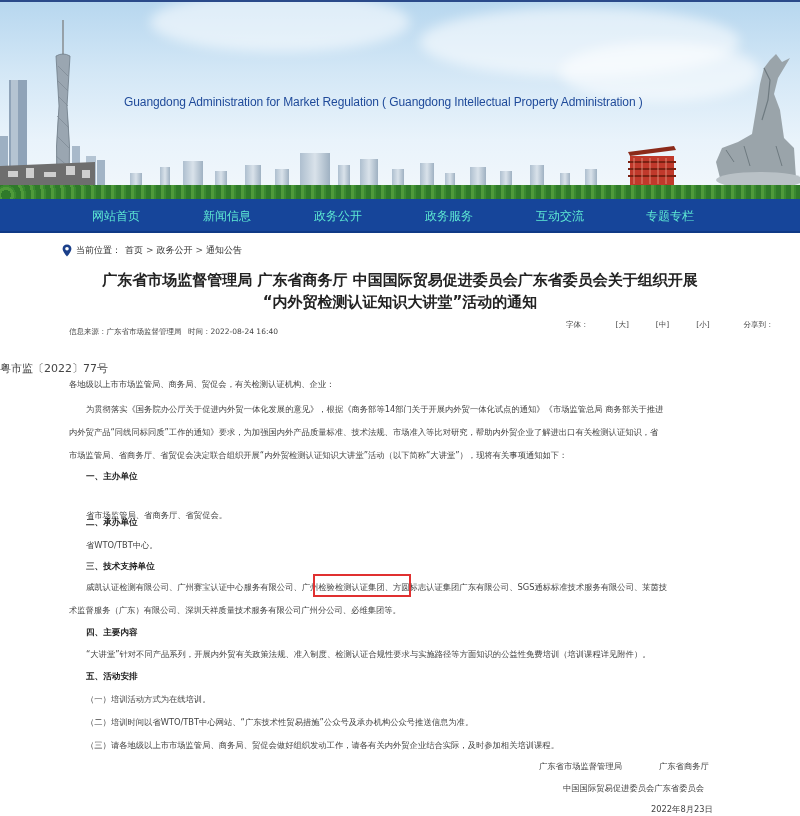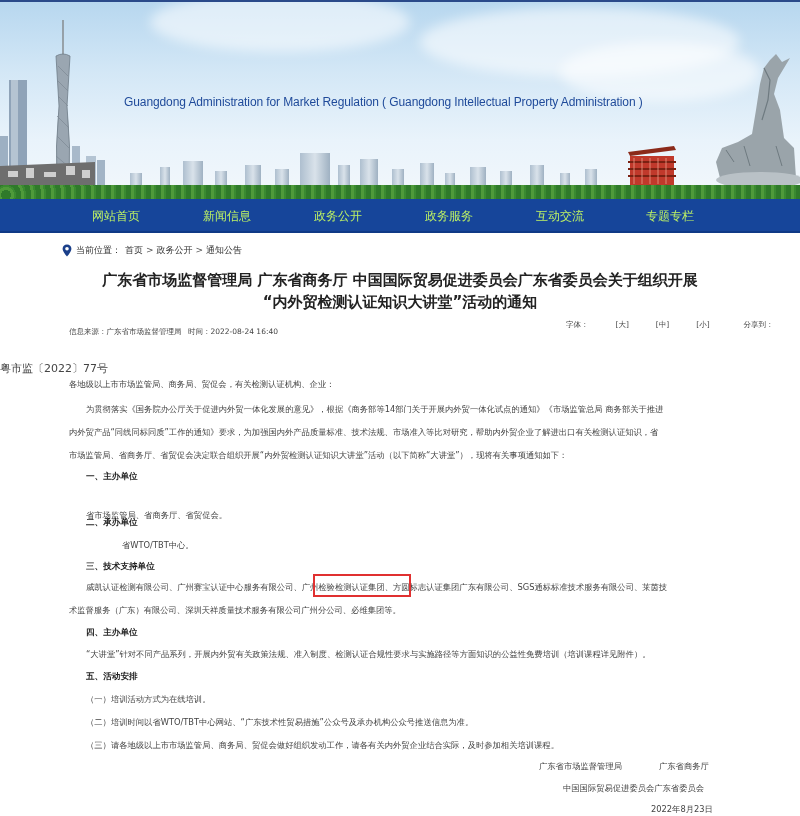--- a/index.html
+++ b/index.html
@@ -47,21 +47,21 @@
   .ram { position: absolute; left: 698px; top: 48px; width: 102px; height: 140px; }
 
   
   .nav {
     position: absolute; left: 0; top: 199px; width: 800px; height: 34px;
     background: #16459a; border-bottom: 2px solid #0f3a86;
     display: flex;
   }
   .nav-item {
     position: absolute; top: 0; height: 34px; line-height: 34px;
-    color: #bef264; font-size: 12px; cursor: pointer; white-space: nowrap;
+    color: #5eead4; font-size: 12px; cursor: pointer; white-space: nowrap;
     font-family: "DejaVu Serif", serif;
   }
 
   
   .breadcrumb {
     position: absolute; left: 62px; top: 243px; height: 14px; display: flex; align-items: center;
     font-size: 9px; color: #333; white-space: nowrap;
   }
   .breadcrumb .sep { margin: 0 3px; color: #555; }
   .breadcrumb a { color: #333; text-decoration: none; cursor: pointer; }
@@ -218,28 +218,28 @@
 <div class="p" style="left:69px;top:379px;">各地级以上市市场监管局、商务局、贸促会，有关检测认证机构、企业：</div>
 
 <div class="p" style="left:86px;top:404px;">为贯彻落实《国务院办公厅关于促进内外贸一体化发展的意见》，根据《商务部等14部门关于开展内外贸一体化试点的通知》《市场监管总局 商务部关于推进</div>
 <div class="p" style="left:69px;top:427px;">内外贸产品“同线同标同质”工作的通知》要求，为加强国内外产品质量标准、技术法规、市场准入等比对研究，帮助内外贸企业了解进出口有关检测认证知识，省</div>
 <div class="p" style="left:69px;top:450px;">市场监管局、省商务厅、省贸促会决定联合组织开展“内外贸检测认证知识大讲堂”活动（以下简称“大讲堂”），现将有关事项通知如下：</div>
 
 <div class="h" style="left:86px;top:471px;">一、主办单位</div>
 <div class="p" style="left:86px;top:510px;">省市场监管局、省商务厅、省贸促会。</div>
 
 <div class="h" style="left:86px;top:517px;">二、承办单位</div>
-<div class="p" style="left:86px;top:540px;margin-left:36px;">省WTO/TBT中心。</div>
+<div class="p" style="left:86px;top:540px;">省WTO/TBT中心。</div>
 
 <div class="h" style="left:86px;top:561px;">三、技术支持单位</div>
 <div class="p" style="left:86px;top:582px;">威凯认证检测有限公司、广州赛宝认证中心服务有限公司、广州检验检测认证集团、方圆标志认证集团广东有限公司、SGS通标标准技术服务有限公司、莱茵技</div>
 <div class="p" style="left:69px;top:605px;">术监督服务（广东）有限公司、深圳天祥质量技术服务有限公司广州分公司、必维集团等。</div>
 <div class="highlight"></div>
 
-<div class="h" style="left:86px;top:627px;">四、主办单位</div>
+<div class="h" style="left:86px;top:627px;">四、主要内容</div>
 <div class="p" style="left:86px;top:649px;">“大讲堂”针对不同产品系列，开展内外贸有关政策法规、准入制度、检测认证合规性要求与实施路径等方面知识的公益性免费培训（培训课程详见附件）。</div>
 
 <div class="h" style="left:86px;top:671px;">五、活动安排</div>
 <div class="p" style="left:86px;top:694px;">（一）培训活动方式为在线培训。</div>
 <div class="p" style="left:86px;top:717px;">（二）培训时间以省WTO/TBT中心网站、“广东技术性贸易措施”公众号及承办机构公众号推送信息为准。</div>
 <div class="p" style="left:86px;top:740px;">（三）请各地级以上市市场监管局、商务局、贸促会做好组织发动工作，请各有关内外贸企业结合实际，及时参加相关培训课程。</div>
 
 <div class="sig" style="left:539px;top:761px;">广东省市场监督管理局</div>
 <div class="sig" style="left:659px;top:761px;">广东省商务厅</div>
 <div class="sig" style="left:563px;top:783px;">中国国际贸易促进委员会广东省委员会</div>

